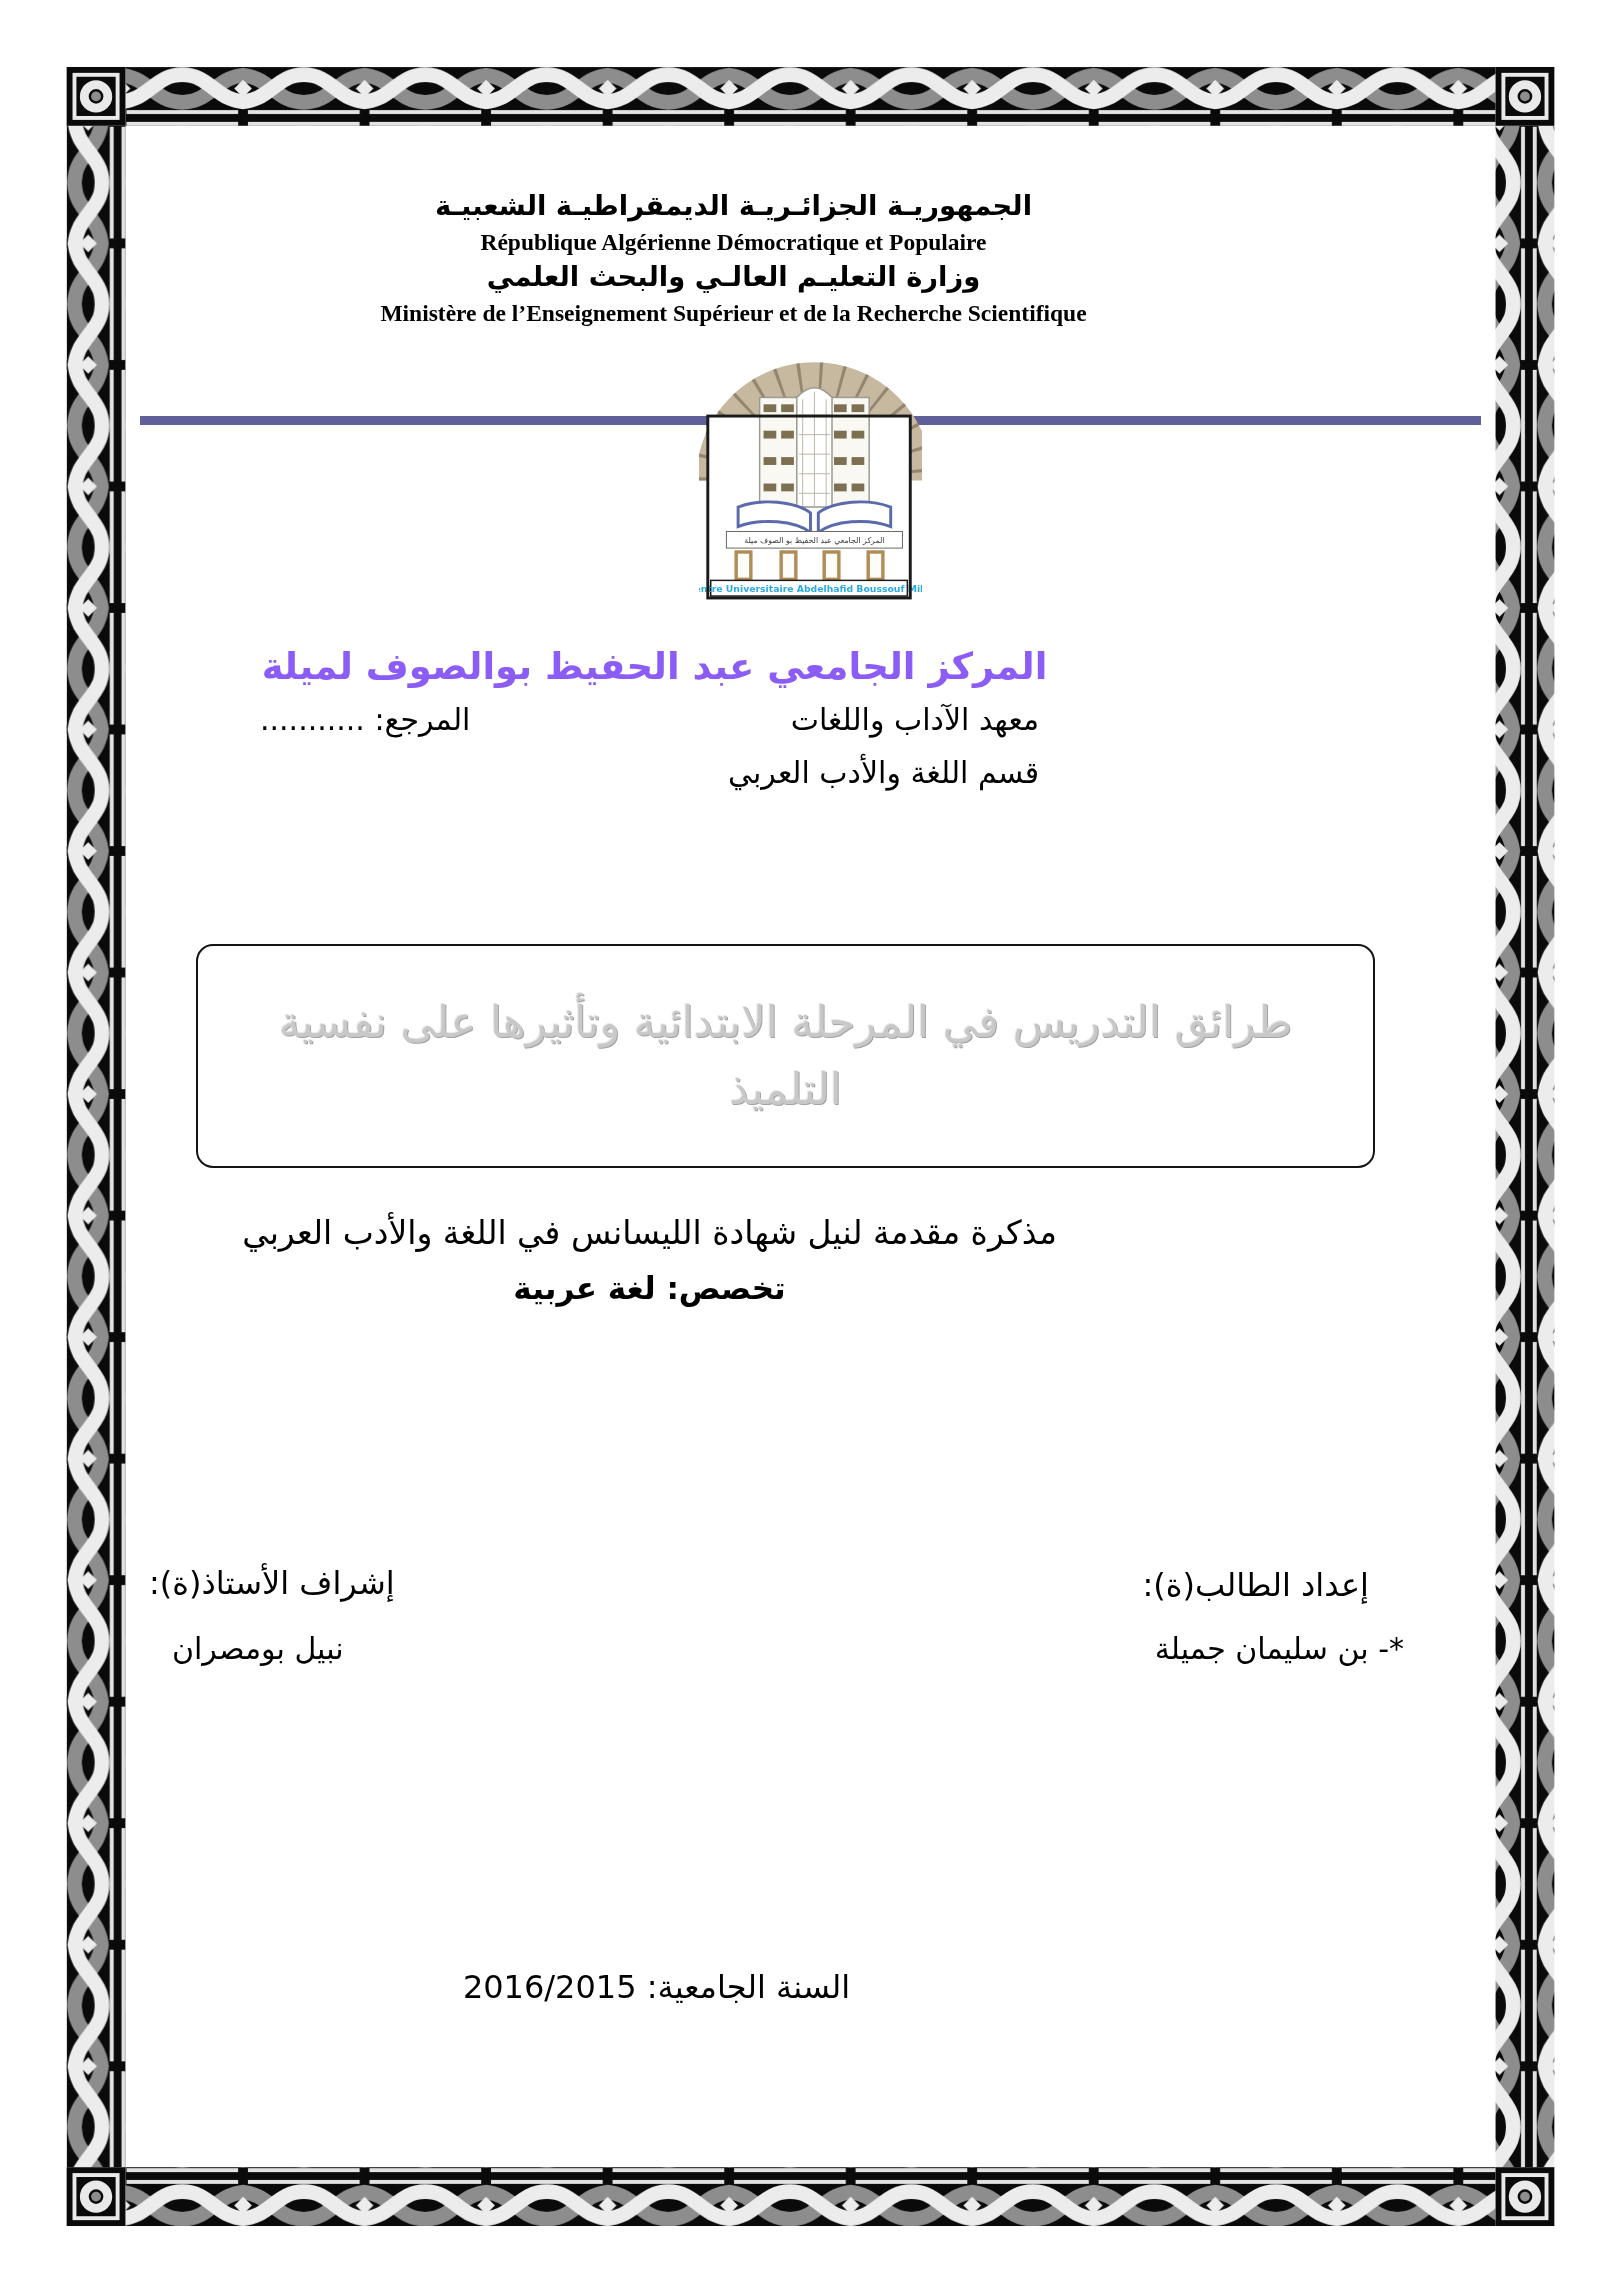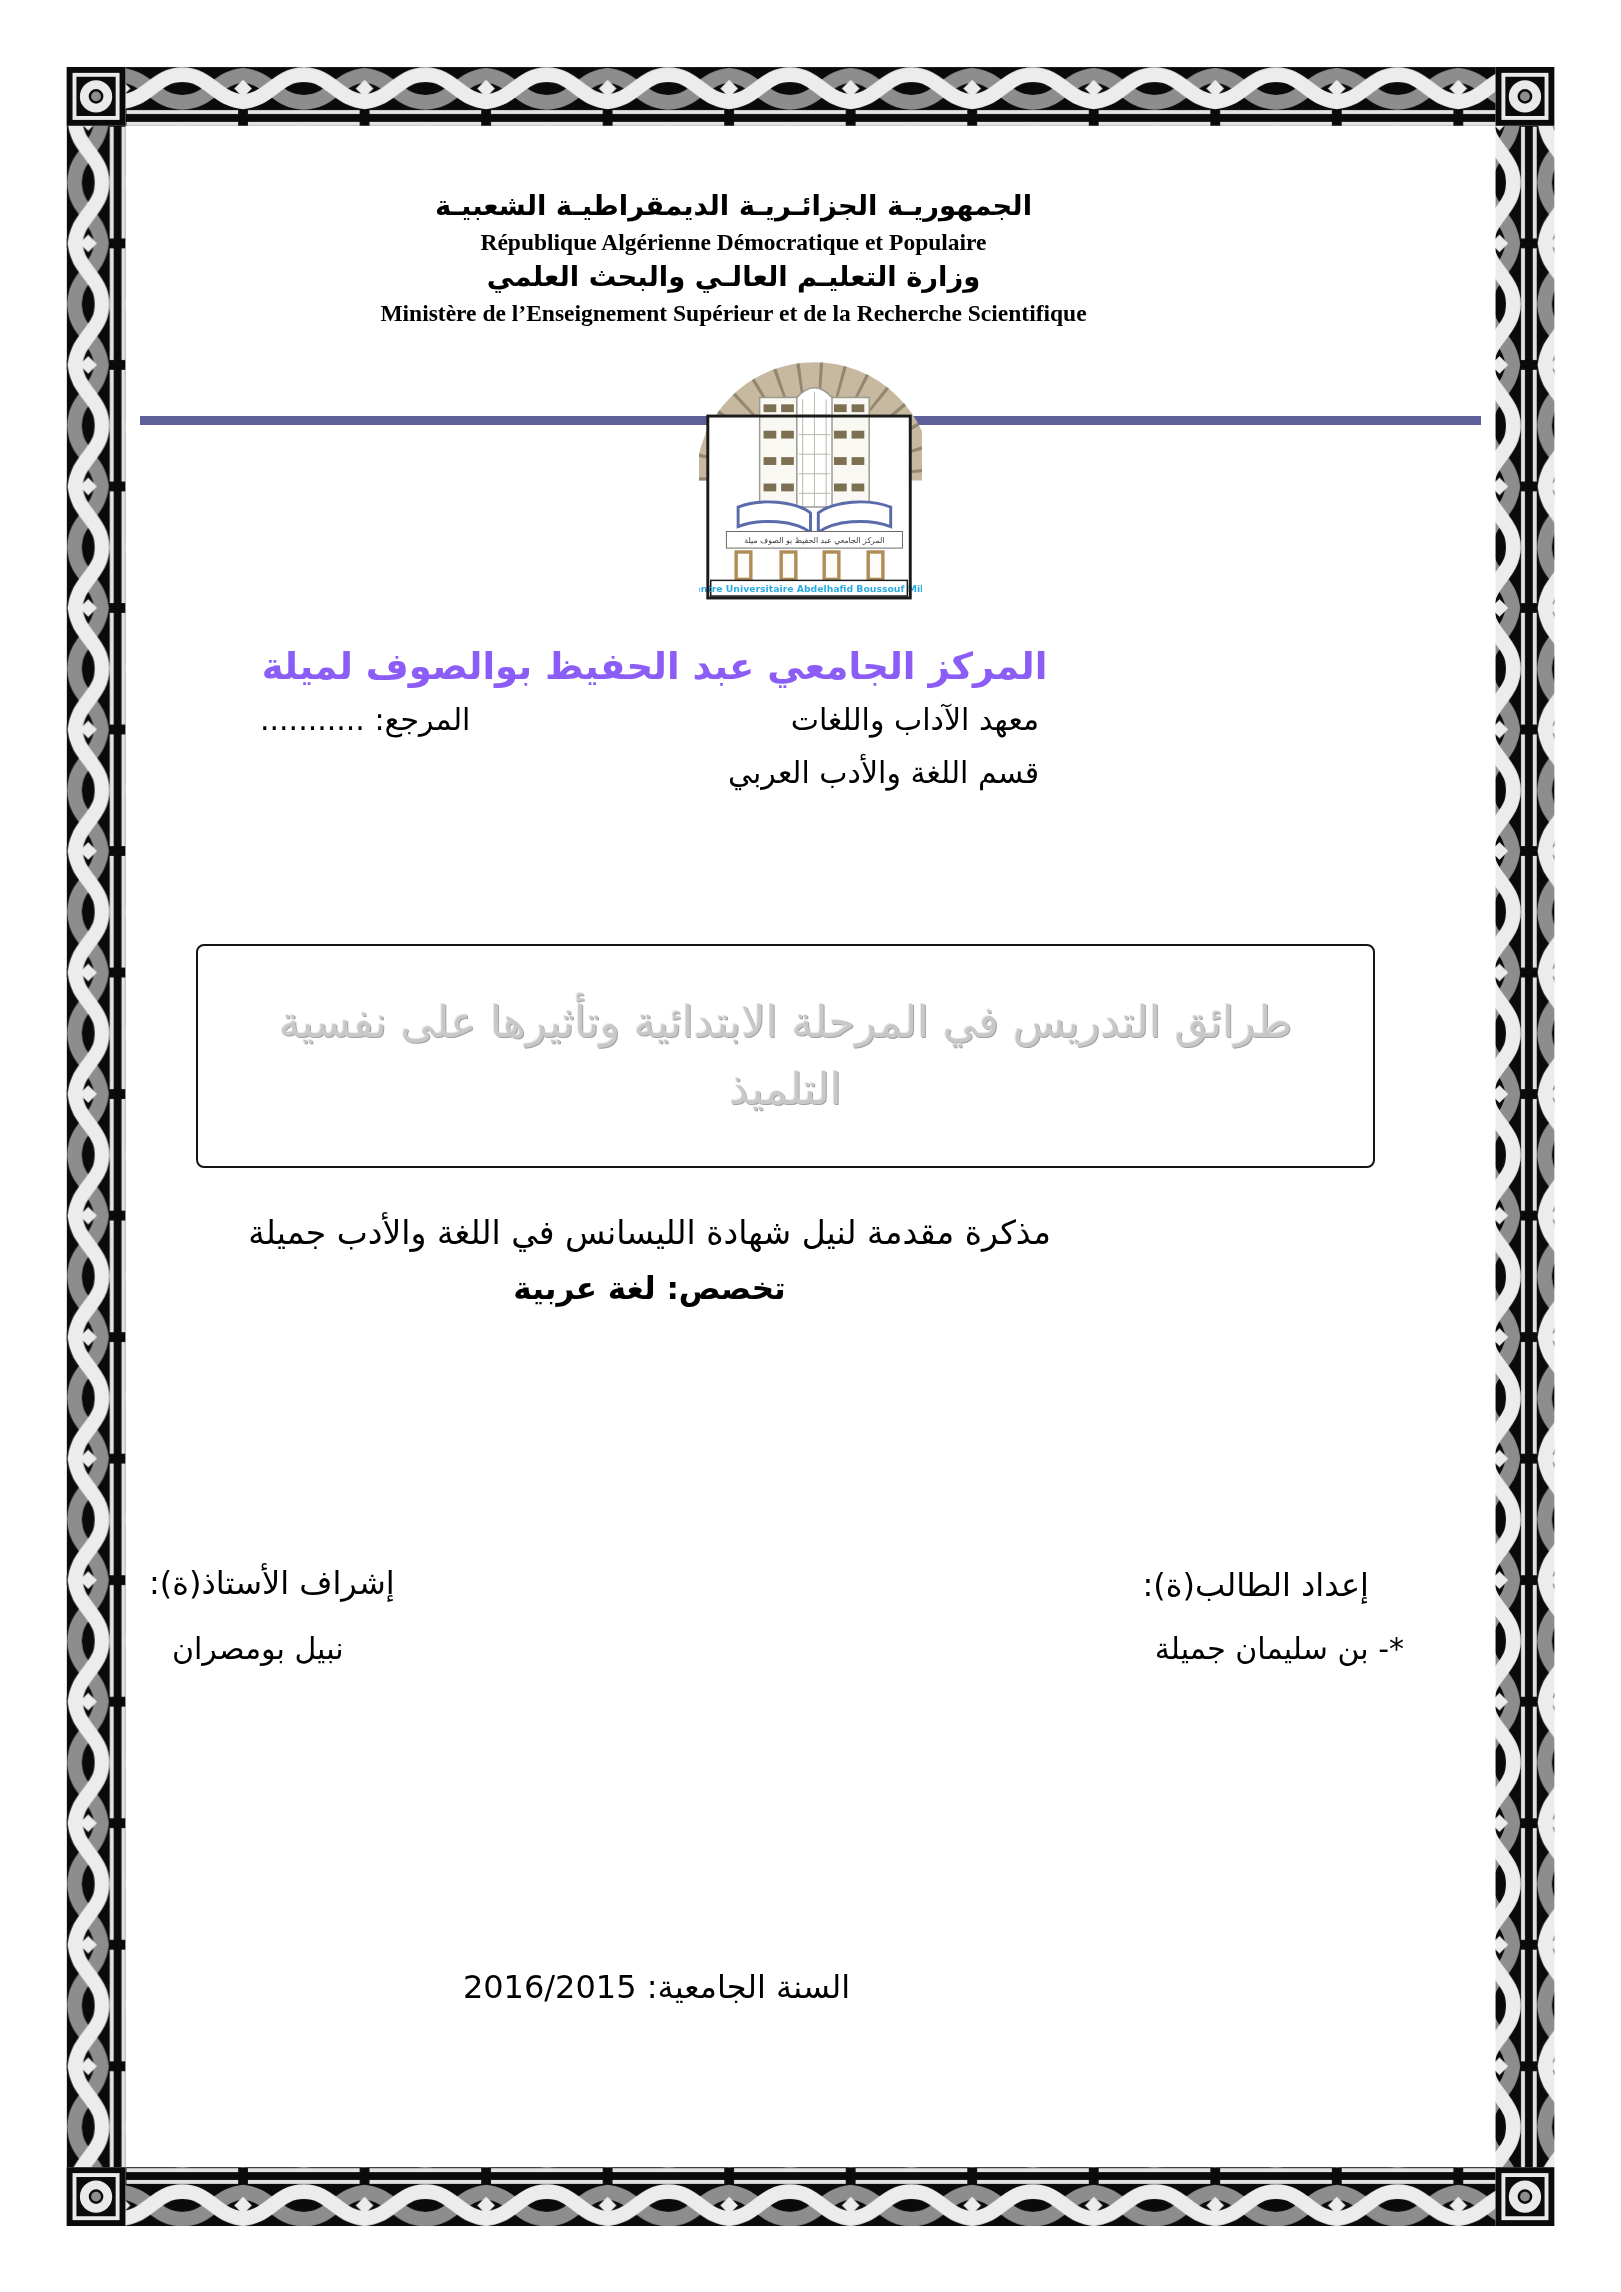--- a/index.html
+++ b/index.html
@@ -33,21 +33,21 @@
     left:260px;top:702px;width:779px;
     display:flex;justify-content:space-between;direction:rtl;
     font-size:30px;color:#000;
   }
   .dept{
     right:582px;top:755px;font-size:30px;direction:rtl;color:#000;
   }
   
   .titlebox{
     left:196px;top:944px;width:1175px;height:220px;
-    border:2.9px solid #141414;border-radius:8px;
+    border:2.9px solid #141414;border-radius:17px;
     display:flex;align-items:center;justify-content:center;
   }
   .titlebox .t{
     width:1039px;text-align:center;direction:rtl;
     font-size:43px;line-height:1.55;
     color:#c8c8c8;
     text-shadow:-1px -1px 0 #e9e9e9, 1px 1px 0 #a3a3a3;
   }
   .degree{
     left:125px;top:1213px;width:1049px;text-align:center;
@@ -183,21 +183,21 @@
     <span>معهد الآداب واللغات</span>
     <span>المرجع: ...........</span>
   </div>
 
   <div class="abs dept">قسم اللغة والأدب العربي</div>
 
   <div class="abs titlebox">
     <div class="t">طرائق التدريس في المرحلة الابتدائية وتأثيرها على نفسية التلميذ</div>
   </div>
 
-  <div class="abs degree">مذكرة مقدمة لنيل شهادة الليسانس في اللغة والأدب جميلة</div>
+  <div class="abs degree">مذكرة مقدمة لنيل شهادة الليسانس في اللغة والأدب العربي</div>
   <div class="abs spec">تخصص: لغة عربية</div>
 
   <div class="abs who student-label">إعداد الطالب(ة):</div>
   <div class="abs who student-name">*- بن سليمان جميلة</div>
 
   <div class="abs who superv-label">إشراف الأستاذ(ة):</div>
   <div class="abs who superv-name">نبيل بومصران</div>
 
   <div class="abs year">السنة الجامعية: 2016/2015</div>
 

